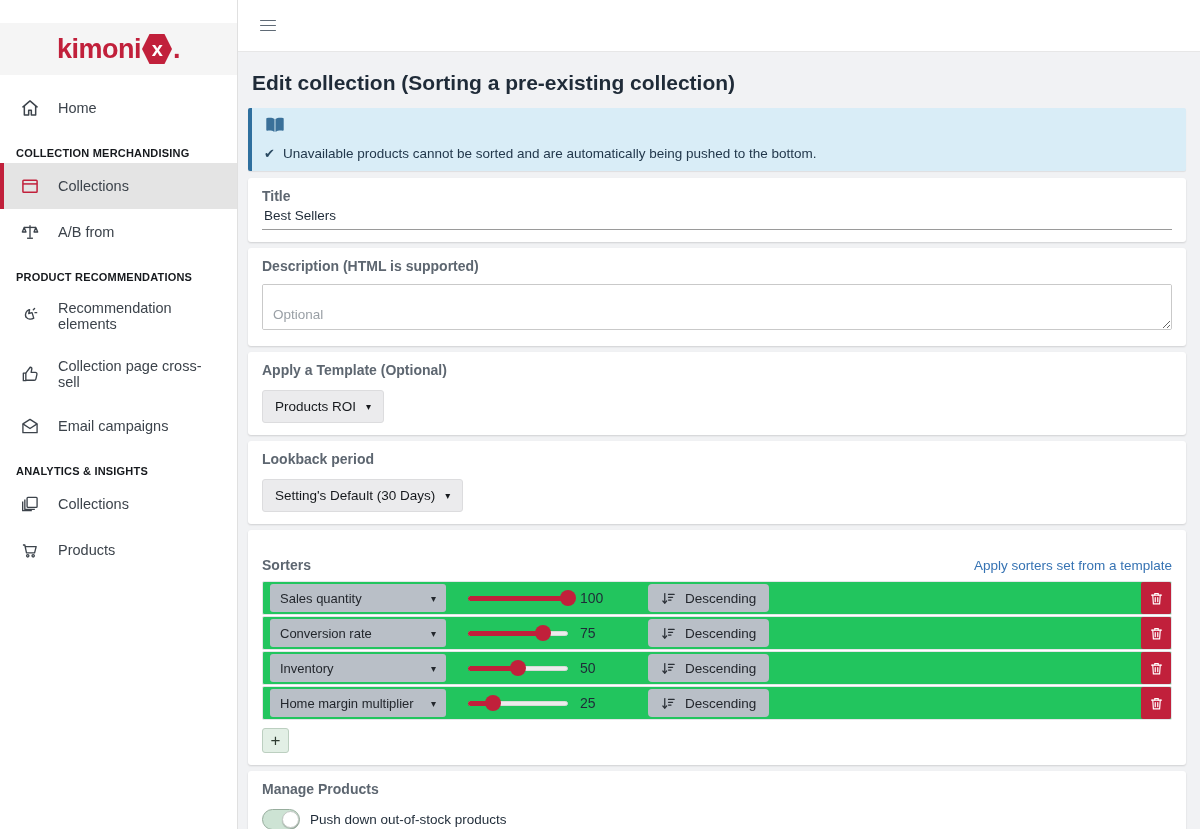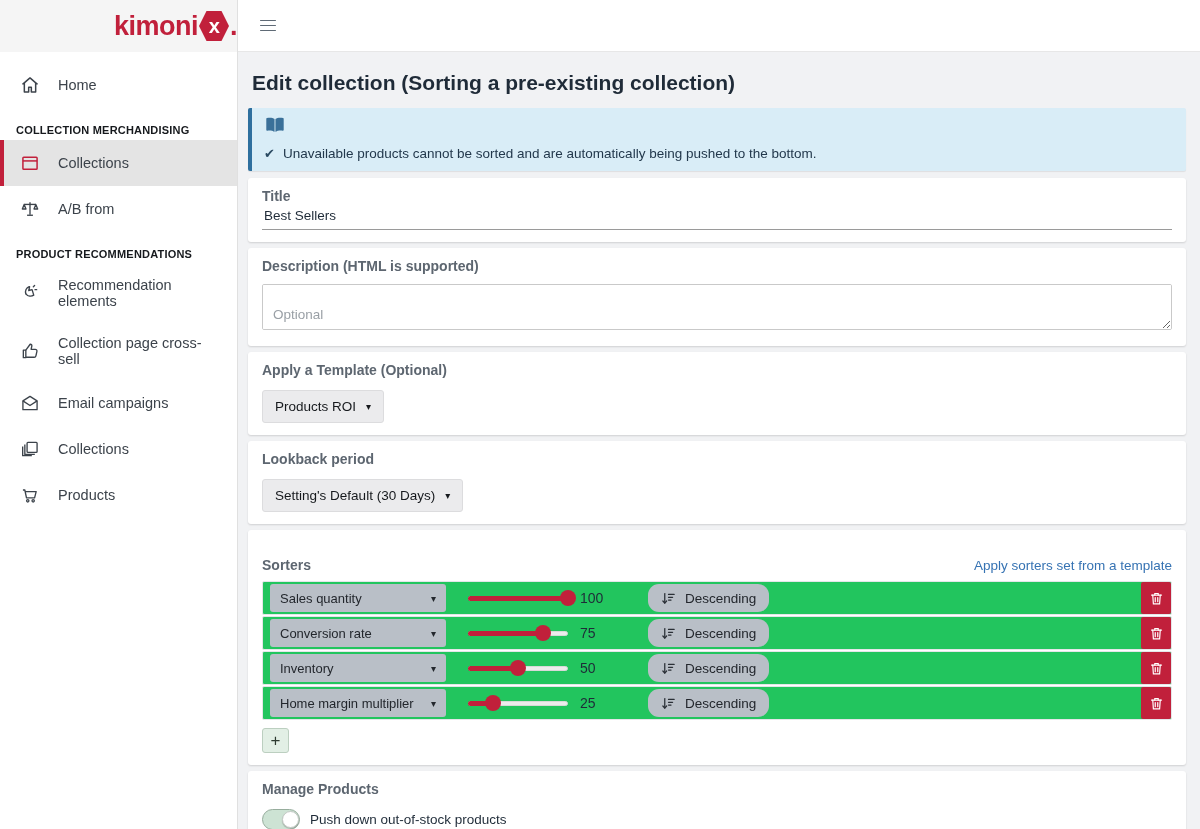--- a/index.html
+++ b/index.html
@@ -3,21 +3,21 @@
 <meta charset="utf-8">
 <style>
   * { margin:0; padding:0; box-sizing:border-box; }
   html,body { width:1200px; height:829px; overflow:hidden;
     font-family:"Liberation Sans", sans-serif; background:#f1f2f4; }
 
   
   .sidebar { position:fixed; left:0; top:0; width:238px; height:100%;
     background:#fff; border-right:1px solid #e0e0e0; z-index:5; }
   .logo-bar { height:52px; background:#f5f5f5; display:flex; align-items:center;
-    justify-content:flex-end; }
+    justify-content:center;margin-top:23px; }
   .logo { display:flex; align-items:center; color:#c1203b; font-weight:bold;
     font-size:27px; letter-spacing:-0.5px; }
   .logo .hex { display:inline-flex; align-items:center; justify-content:center;
     width:30px; height:30px; margin-left:1px; background:#c1203b; color:#fff;
     font-size:20px; font-weight:bold;
     clip-path:polygon(25% 0%, 75% 0%, 100% 50%, 75% 100%, 25% 100%, 0% 50%); }
   .logo .dot { margin-left:1px; }
 
   .side-item { display:flex; align-items:center; gap:18px;
     padding:13px 16px 13px 20px; font-size:14.5px; color:#3c434b; cursor:pointer; }
@@ -87,21 +87,21 @@
   .slider { position:relative; width:100px; height:16px; margin-left:22px;
     cursor:pointer; flex:0 0 100px; }
   .slider-track { position:absolute; top:5.5px; left:0; right:0; height:5px;
     background:#ececec; border:1px solid #d8d8d8; border-radius:3px; }
   .slider-fill { position:absolute; top:5.5px; left:0; height:5px;
     background:#c1203b; border-radius:3px; }
   .slider-knob { position:absolute; top:0; width:16px; height:16px;
     background:#c1203b; border-radius:50%; }
   .slider-val { width:34px; margin-left:12px; font-size:14px; color:#1f2b38; }
   .dir-btn { display:flex; align-items:center; gap:9px; height:28px;
-    background:#b9bfc7; border-radius:11px; padding:0 13px; margin-left:34px;
+    background:#b9bfc7; border-radius:4px; padding:0 13px; margin-left:34px;
     font-size:13.5px; color:#23272d; cursor:pointer; }
   .dir-btn .icn { width:15px; height:15px; color:#2a2f36; }
   .del-btn { position:absolute; right:0; top:0; bottom:0; width:30px;
     background:#c1203b; border-radius:2px; display:flex; align-items:center;
     justify-content:center; cursor:pointer; }
   .del-btn .icn { width:15px; height:15px; color:#fff; }
   .add-btn { display:inline-flex; align-items:center; justify-content:center;
     width:27px; height:25px; margin-top:7px; background:#e2efe5;
     border:1px solid #bccfc0; border-radius:3px; font-size:17px; color:#2d3a30;
     cursor:pointer; }
@@ -189,20 +189,21 @@
   <div class="side-item">
     <span class="icn">
       <svg viewBox="0 0 24 24" fill="none" stroke="currentColor" stroke-width="1.6" stroke-linejoin="round">
           <path d="M3.5 9.5 12 4l8.5 5.5V20h-17z"></path>
           <path d="M3.5 9.5 12 15l8.5-5.5"></path>
         </svg>
     </span>
     <span>Email campaigns</span>
   </div>
 
+  <div class="side-header">ANALYTICS &amp; INSIGHTS</div>
 
   <div class="side-item">
     <span class="icn">
       <svg viewBox="0 0 24 24" fill="none" stroke="currentColor" stroke-width="1.6" stroke-linejoin="round">
           <rect x="8.5" y="4" width="12" height="12" rx="1"></rect>
           <path d="M5.8 6.5v12h12"></path>
           <path d="M3.2 9v11h11"></path>
         </svg>
     </span>
     <span>Collections</span>

